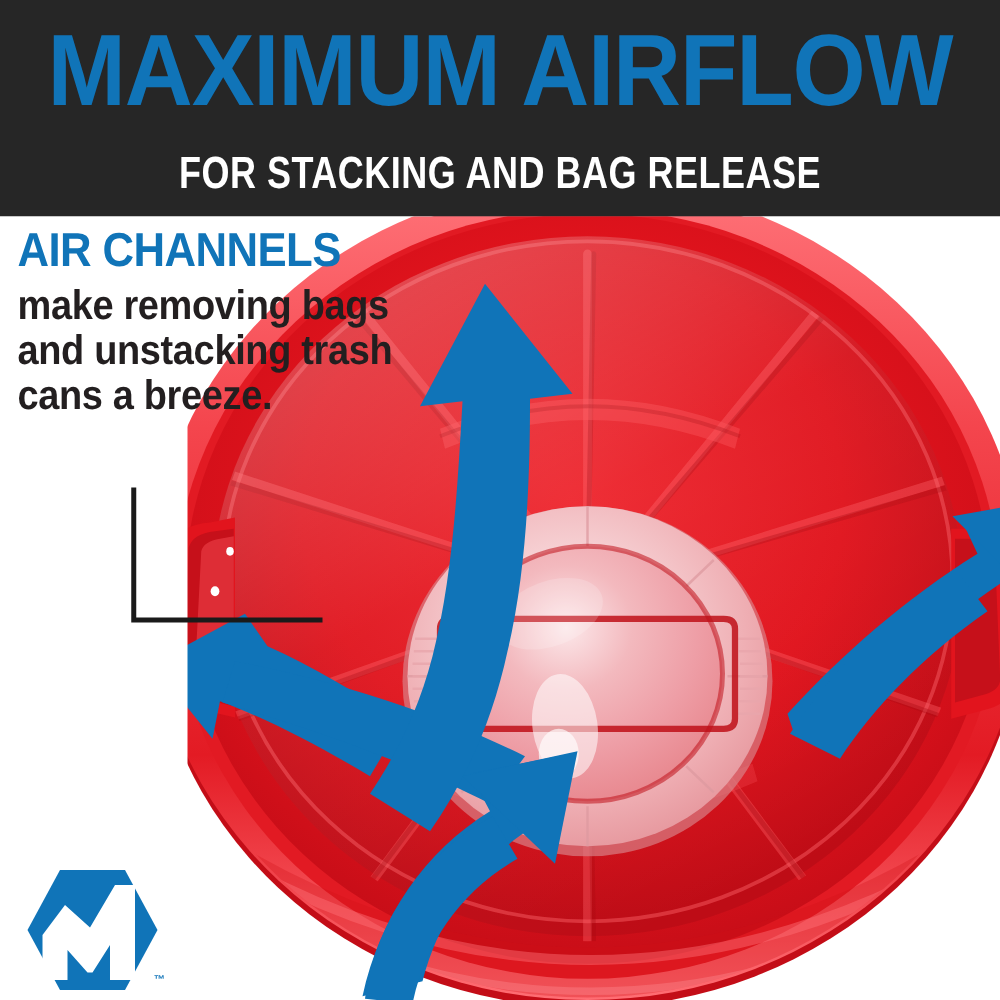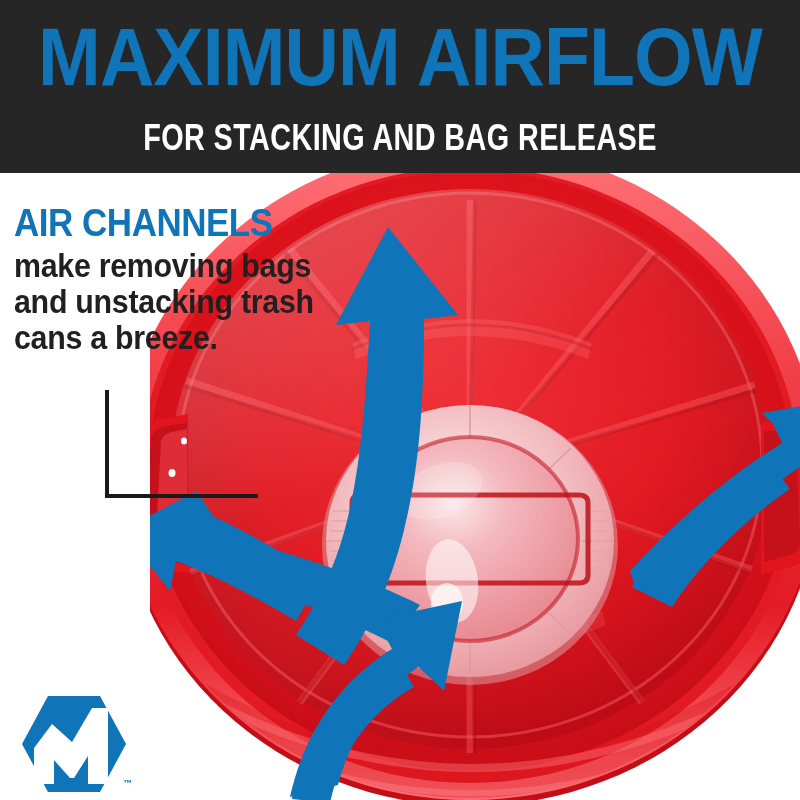--- a/index.html
+++ b/index.html
@@ -47,21 +47,21 @@
     font-size:36px;
     line-height:40px;
     letter-spacing:0.5px;
     transform:scaleX(0.80);
     transform-origin:center top;
     white-space:nowrap;
   }
 
   
   .copy-block {
-    position:absolute; left:14px; top:202px;
+    position:absolute; left:14px; top:180px;
     width:330px; z-index:35;
   }
   .copy-title {
     color:#1074B8;
     font-family:"Liberation Sans Narrow","Liberation Sans",sans-serif;
     font-weight:700;
     font-size:38px;
     line-height:42px;
     letter-spacing:-0.5px;
     transform:scaleX(0.92);

